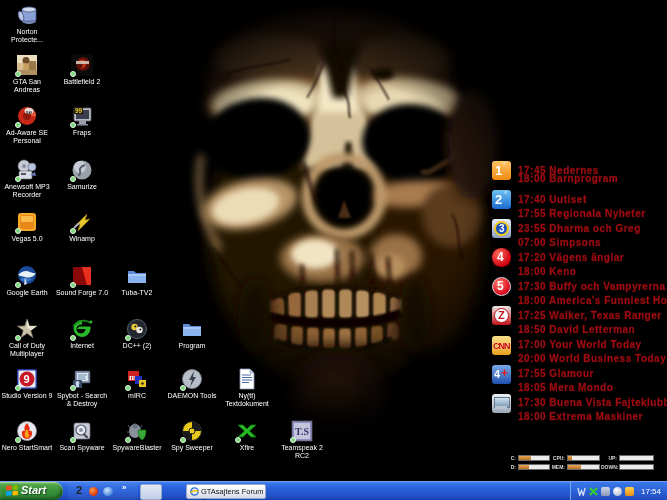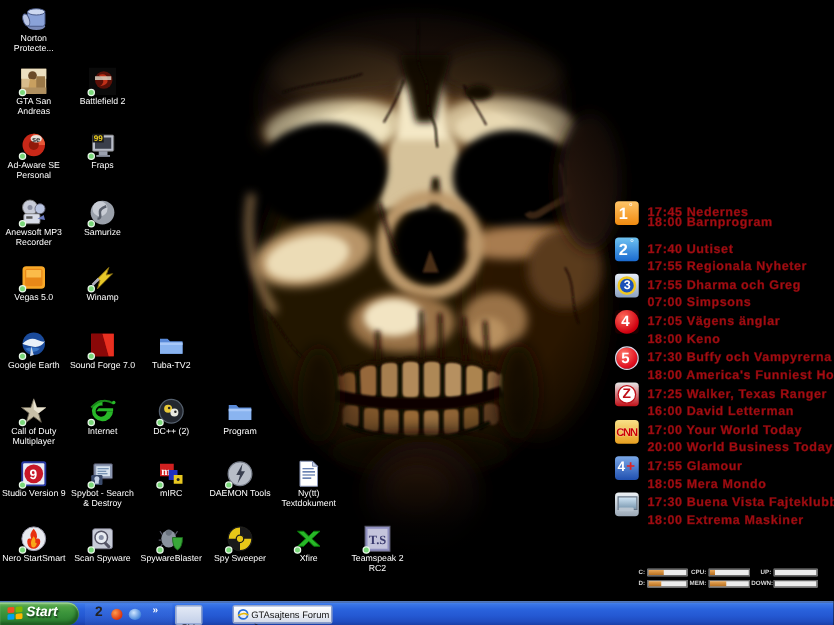--- a/index.html
+++ b/index.html
@@ -543,28 +543,28 @@
   </div>
 <div class="chic" style="top:394px;background:linear-gradient(#eef2f6,#9aa8b6);">
     <div style="position:absolute;left:2px;top:3px;width:14px;height:9px;background:linear-gradient(#cfe4f4,#7a98b0);border:1px solid #68788a;"></div>
     <div style="position:absolute;left:3px;top:12px;width:12px;height:3px;background:#b8c4d0;border-radius:1px;"></div>
   </div>
 
 <div class="sh" style="top:165px;">17:45 Nedernes</div>
 <div class="sh" style="top:173px;">18:00 Barnprogram</div>
 <div class="sh" style="top:194px;">17:40 Uutiset</div>
 <div class="sh" style="top:208px;">17:55 Regionala Nyheter</div>
-<div class="sh" style="top:223px;">17:55 Dharma och Greg</div>
+<div class="sh" style="top:223px;">23:55 Dharma och Greg</div>
 <div class="sh" style="top:237px;">07:00 Simpsons</div>
-<div class="sh" style="top:252px;">17:05 Vägens änglar</div>
+<div class="sh" style="top:252px;">17:20 Vägens änglar</div>
 <div class="sh" style="top:266px;text-align:right;">18:00 Keno</div>
 <div class="sh" style="top:281px;">17:30 Buffy och Vampyrerna</div>
 <div class="sh" style="top:295px;">18:00 America's Funniest Home</div>
 <div class="sh" style="top:310px;">17:25 Walker, Texas Ranger</div>
-<div class="sh" style="top:324px;">16:00 David Letterman</div>
+<div class="sh" style="top:324px;">18:50 David Letterman</div>
 <div class="sh" style="top:339px;">17:00 Your World Today</div>
 <div class="sh" style="top:353px;">20:00 World Business Today</div>
 <div class="sh" style="top:368px;">17:55 Glamour</div>
 <div class="sh" style="top:382px;">18:05 Mera Mondo</div>
 <div class="sh" style="top:397px;">17:30 Buena Vista Fajteklubb</div>
 <div class="sh" style="top:411px;">18:00 Extrema Maskiner</div>
 
 <div class="mlbl" style="left:500px;top:456px;">C:</div>
 <div class="mbar" style="left:518px;top:455px;width:30px;">
     <div class="mfill" style="width:12px;"></div>
@@ -614,13 +614,25 @@
   <span style="position:absolute;left:145px;top:16px;font-size:8px;color:#223;">SV</span>
 
   <div style="position:absolute;left:186px;top:2px;width:80px;height:15px;background:linear-gradient(#ffffff,#e8ecf4 60%,#d4dae8);border:1px solid #9aa8c8;border-radius:2px;box-sizing:border-box;">
     <svg width="9" height="9" viewBox="0 0 16 16" style="position:absolute;left:3px;top:2px;">
       <circle cx="8" cy="8" r="6.5" fill="none" stroke="#2a6fd8" stroke-width="2.5"></circle>
       <path d="M1 10 C6 6 12 6 15.5 9" stroke="#e8b800" stroke-width="2.5" fill="none"></path>
     </svg>
     <span style="position:absolute;left:14px;top:2px;font-size:7.5px;color:#111;">GTAsajtens Forum -&gt;...</span>
   </div>
 
+  <div style="position:absolute;left:570px;top:0;width:97px;height:19px;background:linear-gradient(#3a78e8 0%,#2c62d8 50%,#2048b8 100%);border-left:1px solid #7aa4f2;">
+    <svg width="9" height="9" style="position:absolute;left:6px;top:5px;" viewBox="0 0 10 10">
+        <path d="M1 1 L3 9 L5 4 L7 9 L9 1" stroke="#cfd8f0" stroke-width="1.6" fill="none"></path>
+      </svg>
+    <svg width="9" height="9" style="position:absolute;left:18px;top:5px;" viewBox="0 0 10 10">
+        <path d="M1 1 L9 9 M9 1 L1 9" stroke="#35c935" stroke-width="2.4"></path>
+      </svg>
+    <div style="position:absolute;left:30px;top:5px;width:9px;height:9px;background:linear-gradient(#cdd5e8,#8a96b8);border-radius:2px;"></div>
+    <div style="position:absolute;left:42px;top:5px;width:9px;height:9px;border-radius:50%;background:radial-gradient(circle at 40% 35%,#fff,#b8c2d8 70%);"></div>
+    <div style="position:absolute;left:54px;top:5px;width:9px;height:9px;background:linear-gradient(#ffd24a,#e88a1a);border-radius:2px;"></div>
+    <span style="position:absolute;left:70px;top:5px;font-size:8px;color:#fff;">17:54</span>
+  </div>
 </div>
 
 </body></html>

